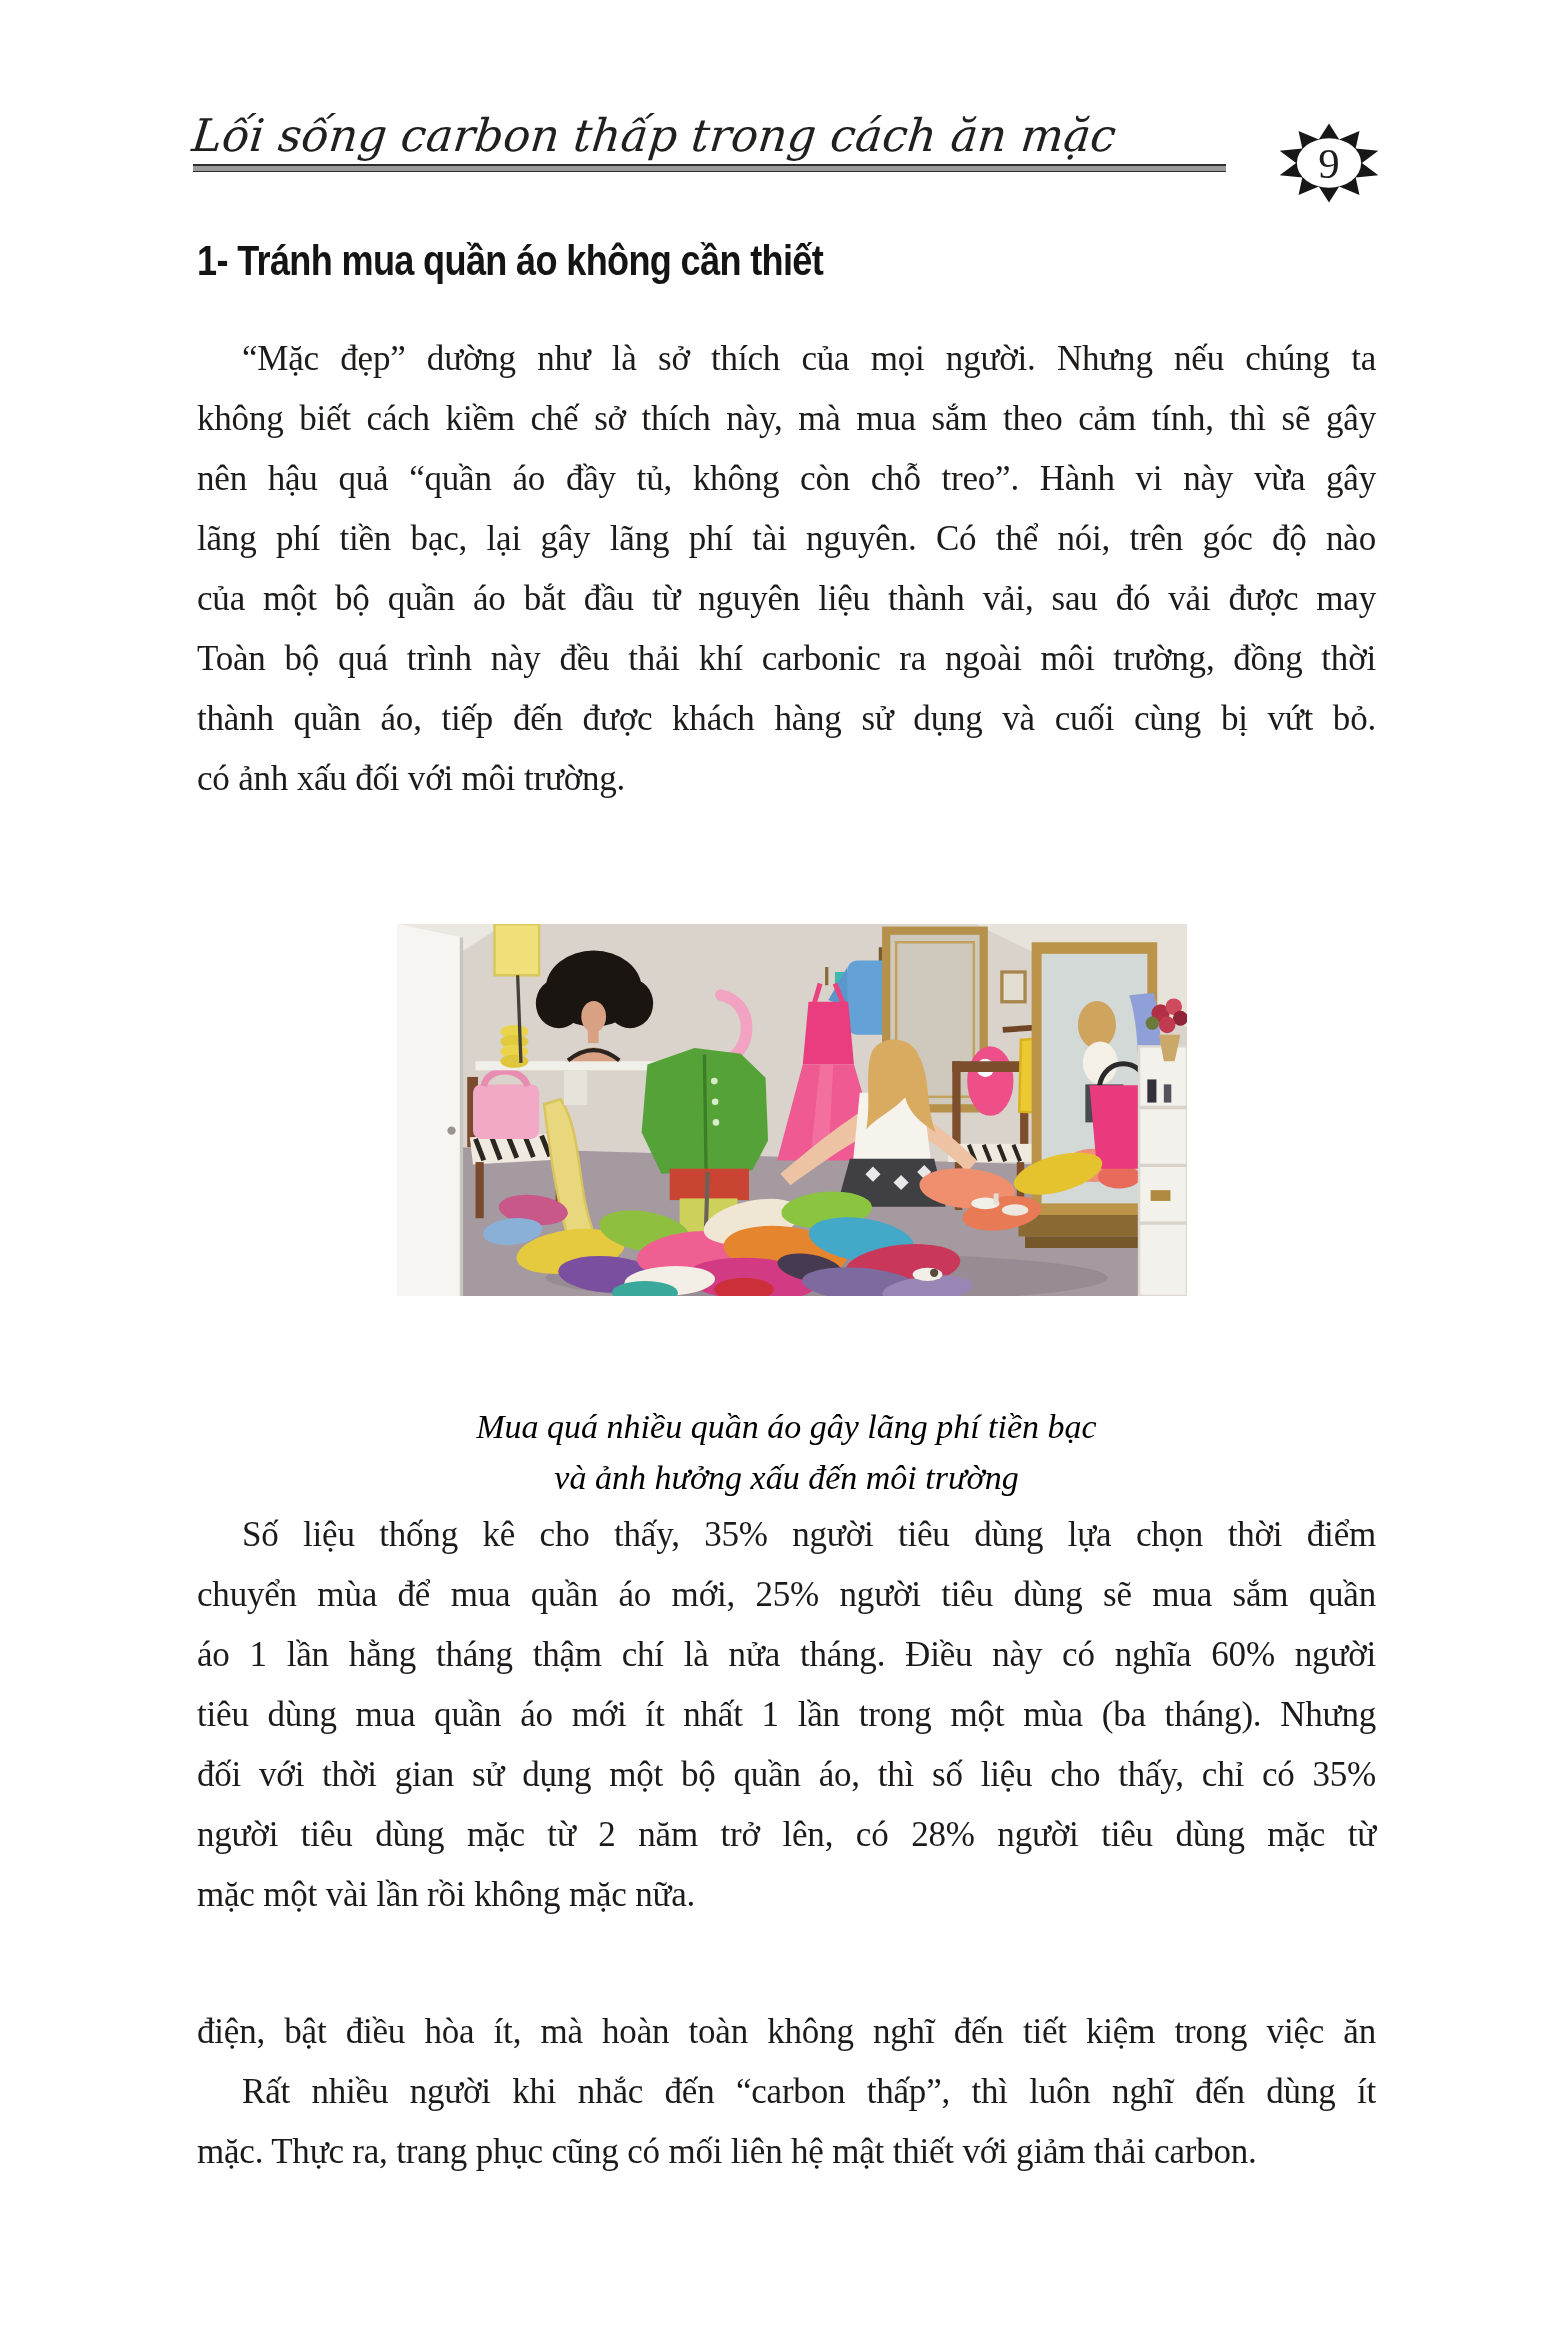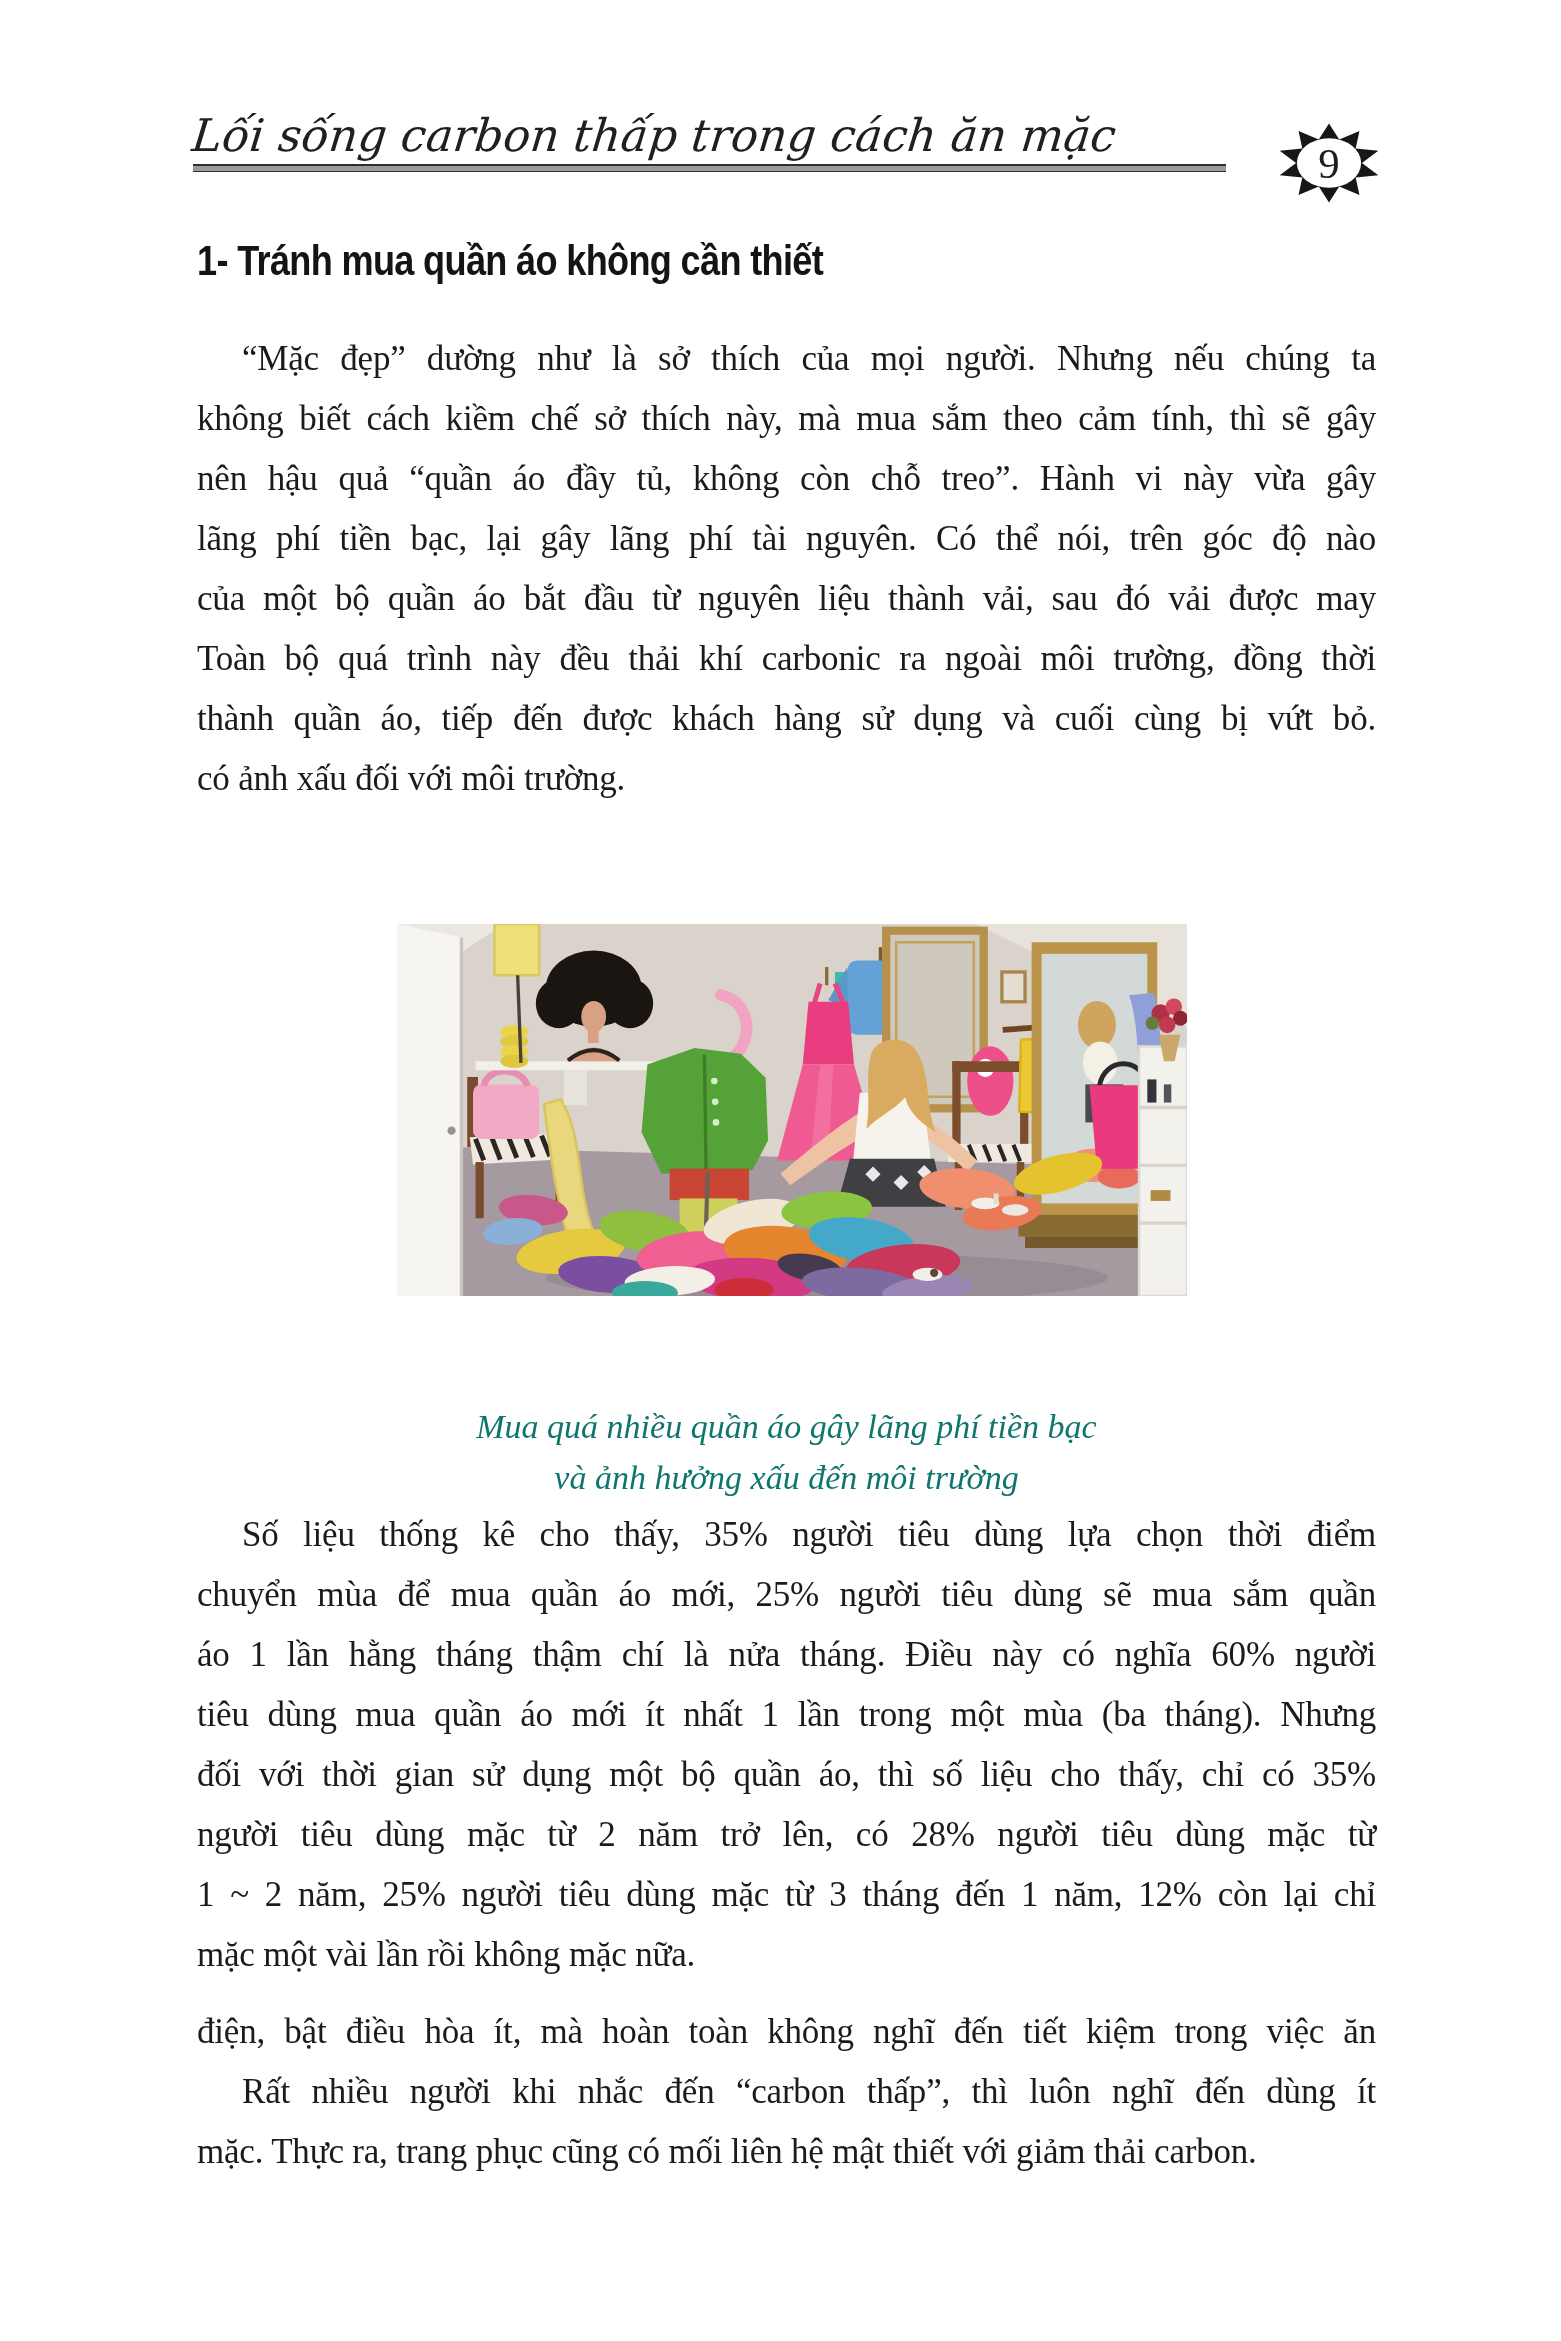--- a/index.html
+++ b/index.html
@@ -59,21 +59,21 @@
   #para-1{top:329px;}
   #para-2{top:1505px;}
   #para-3{top:2002px;}
   
   .figure-wrap{position:absolute;left:397px;top:924px;width:790px;height:372px;}
   .figure-wrap svg{display:block;width:790px;height:372px;}
   .figure-caption{
     position:absolute;left:197px;top:1401px;width:1179px;
     font-style:italic;
     font-size:34px;line-height:51px;
-    color:#0f766e;
+    color:#000000;
   }
   .cap-line{text-align:center;}
 </style>
 </head>
 <body>
 
 <div class="page">
 
   <div class="running-title">Lối sống carbon thấp trong cách ăn mặc</div>
   <div class="header-rule"></div>
@@ -260,21 +260,20 @@
       <div class="cap-line">và ảnh hưởng xấu đến môi trường</div>
     </figcaption>
 
   <div class="para" id="para-2">
       <div class="line first">Số liệu thống kê cho thấy, 35% người tiêu dùng lựa chọn thời điểm</div>
       <div class="line">chuyển mùa để mua quần áo mới, 25% người tiêu dùng sẽ mua sắm quần</div>
       <div class="line">áo 1 lần hằng tháng thậm chí là nửa tháng. Điều này có nghĩa 60% người</div>
       <div class="line">tiêu dùng mua quần áo mới ít nhất 1 lần trong một mùa (ba tháng). Nhưng</div>
       <div class="line">đối với thời gian sử dụng một bộ quần áo, thì số liệu cho thấy, chỉ có 35%</div>
       <div class="line">người tiêu dùng mặc từ 2 năm trở lên, có 28% người tiêu dùng mặc từ</div>
-      <div class="line">1 ~ 2 năm, 25% người tiêu dùng mặc từ 3 tháng đến 1 năm, 12% còn lại chỉ</div>
       <div class="line last">mặc một vài lần rồi không mặc nữa.</div>
     </div>
 
   <div class="para" id="para-3">
       <div class="line">điện, bật điều hòa ít, mà hoàn toàn không nghĩ đến tiết kiệm trong việc ăn</div>
       <div class="line first">Rất nhiều người khi nhắc đến “carbon thấp”, thì luôn nghĩ đến dùng ít</div>
       <div class="line last">mặc. Thực ra, trang phục cũng có mối liên hệ mật thiết với giảm thải carbon.</div>
     </div>
 
 </div>

